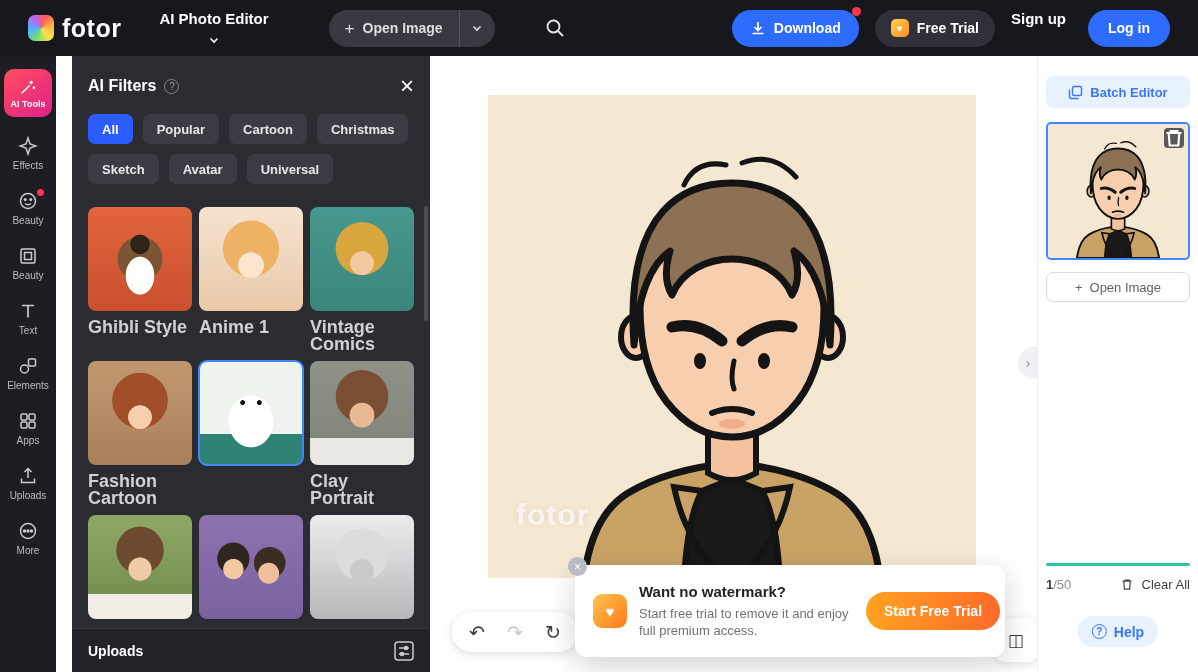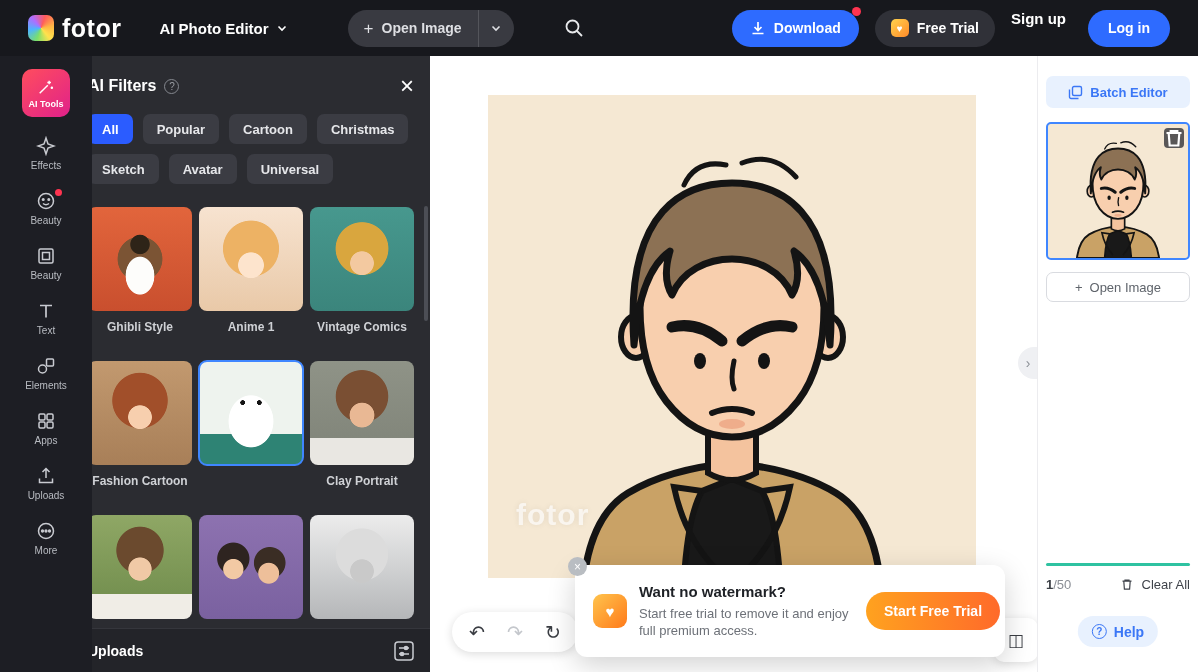--- a/index.html
+++ b/index.html
@@ -4,58 +4,58 @@
 <style>
   * { margin:0; padding:0; box-sizing:border-box; }
   html,body { width:1198px; height:672px; background:#0e0f12; font-family:"Liberation Sans", sans-serif; }
   .app { position:relative; width:1198px; height:672px; overflow:hidden; background:#fff; }
 
   
   .topbar { position:absolute; left:0; top:0; width:1198px; height:56px; background:#17181d; display:flex; align-items:center; padding:0 28px 0 28px; z-index:50; }
   .logo { display:flex; align-items:center; gap:8px; cursor:pointer; }
   .logo-icon { width:26px; height:26px; border-radius:7px; background:conic-gradient(from 20deg, #ff5c5c, #ffb545, #ffe24d, #7ae06c, #4db5ff, #b06cff, #ff5c5c); }
   .logo-text { color:#fff; font-size:25px; font-weight:800; letter-spacing:.5px; }
-  .app-menu { display:flex; align-items:center; gap:7px; margin-left:38px; color:#fff; font-size:15px; font-weight:700; cursor:pointer; }
+  .app-menu { display:flex; align-items:center; gap:7px; margin-left:38px; color:#fff; font-size:15px; font-weight:700; cursor:pointer;flex-direction:column; }
   .chev { width:12px; height:12px; }
   .open-image-top { display:flex; align-items:center; margin-left:60px; height:37px; background:#393a41; border-radius:20px; color:#dedfe3; cursor:pointer; }
   .oit-main { display:flex; align-items:center; gap:8px; padding:0 16px; font-size:14px; font-weight:700; }
   .plus { font-size:17px; font-weight:400; line-height:1; }
   .oit-chev { display:flex; align-items:center; justify-content:center; width:36px; height:37px; border-left:1px solid rgba(255,255,255,.14); }
   .search-btn { margin-left:48px; width:24px; height:24px; cursor:pointer; }
   .top-right { margin-left:auto; display:flex; align-items:flex-start; gap:16px; }
   .btn-download { position:relative; display:flex; align-items:center; gap:8px; height:37px; padding:0 18px; background:#2e6bff; border:none; border-radius:20px; color:#fff; font-size:14px; font-weight:700; font-family:inherit; cursor:pointer; }
   .btn-download .dot { position:absolute; right:-2px; top:-3px; width:9px; height:9px; border-radius:50%; background:#ff3450; }
   .btn-freetrial { display:flex; align-items:center; gap:8px; height:37px; padding:0 16px; background:#303138; border:none; border-radius:20px; color:#fff; font-size:14px; font-weight:600; font-family:inherit; cursor:pointer; }
   .ft-icon { width:18px; height:18px; border-radius:5px; background:linear-gradient(135deg,#ffd34d,#ff8a2a); display:flex; align-items:center; justify-content:center; color:#fff; font-size:10px; }
   .signup { color:#fff; font-size:15px; font-weight:700; cursor:pointer; }
   .btn-login { height:37px; padding:0 20px; background:#2e6bff; border:none; border-radius:20px; color:#fff; font-size:14px; font-weight:700; font-family:inherit; cursor:pointer; margin-left:6px; }
 
   
-  .rail { position:absolute; left:0; top:56px; width:92px; height:616px; background:#1d1e24; display:flex; flex-direction:column; align-items:center; padding-top:8px; z-index:40; }
+  .rail { position:absolute; left:0; top:56px; width:56px; height:616px; background:#1d1e24; display:flex; flex-direction:column; align-items:center; padding-top:8px; z-index:40; }
   .rail-item { width:64px; height:55px; display:flex; flex-direction:column; align-items:center; justify-content:center; gap:4px; color:#b9bcc2; font-size:10px; cursor:pointer; position:relative; }
   .rail-item svg { width:20px; height:20px; }
   .rail-item.aitools { height:58px; margin-bottom:4px; }
   .aitools-tile { width:48px; height:48px; border-radius:10px; background:linear-gradient(140deg,#ff4d5e,#e0218a); display:flex; flex-direction:column; align-items:center; justify-content:center; gap:3px; color:#fff; font-size:9px; font-weight:700; }
   .aitools-tile svg { width:18px; height:18px; }
   .badge-dot { position:absolute; top:8px; right:16px; width:7px; height:7px; border-radius:50%; background:#ff3450; }
 
   
   .panel { position:absolute; left:72px; top:56px; width:358px; height:616px; background:#2b2c31; z-index:30; overflow:hidden; }
   .panel-head { display:flex; align-items:center; padding:18px 16px 0 16px; }
   .panel-title { color:#fff; font-size:16px; font-weight:700; }
   .help-q { width:15px; height:15px; margin-left:8px; border:1px solid #85888f; border-radius:50%; color:#9a9da3; font-size:10px; display:flex; align-items:center; justify-content:center; cursor:pointer; }
   .panel-close { margin-left:auto; color:#fff; font-size:24px; line-height:1; cursor:pointer; background:none; border:none; font-family:inherit; }
   .tabs { display:flex; flex-wrap:wrap; gap:10px; padding:16px 16px 0 16px; }
   .tab { height:30px; padding:0 14px; display:flex; align-items:center; background:#3b3c43; border:none; border-radius:7px; color:#e6e7ea; font-size:13px; font-weight:600; font-family:inherit; cursor:pointer; }
   .tab.active { background:#2b5cff; color:#fff; }
   .fgrid { position:absolute; left:16px; top:151px; width:326px; display:grid; grid-template-columns:repeat(3,104px); column-gap:7px; row-gap:8px; }
   .cell { width:104px; cursor:pointer; }
   .thumb { width:104px; height:104px; border-radius:8px; }
   .cell.selected .thumb { outline:2px solid #3f86ff; outline-offset:-1px; }
-  .flabel { margin-top:8px; min-height:34px; text-align:center; font-size:12px; line-height:17px; color:#cfd1d5; font-weight:600; }
+  .flabel { margin-top:8px; min-height:34px; text-align:left; font-size:18px; line-height:17px; color:#cfd1d5; font-weight:600; }
   .cell.selected .flabel { color:#fff; font-weight:700; }
   .t1 { background: radial-gradient(circle at 50% 36%, #2e2418 0 11%, transparent 12%), radial-gradient(ellipse at 50% 66%, #fdfdfb 0 19%, transparent 20%), radial-gradient(circle at 50% 50%, #7b5434 0 30%, transparent 31%), linear-gradient(#e2653c,#c94f2e); }
   .t2 { background: radial-gradient(circle at 50% 56%, #fde4cd 0 16%, transparent 17%), radial-gradient(circle at 50% 40%, #edb264 0 34%, transparent 35%), linear-gradient(#f7e3d0,#e9c9a8); }
   .t3 { background: radial-gradient(circle at 50% 54%, #f3c9a0 0 15%, transparent 16%), radial-gradient(circle at 50% 40%, #d9a63e 0 32%, transparent 33%), linear-gradient(#47988e,#3b857c); }
   .t4 { background: radial-gradient(circle at 50% 54%, #f7cfae 0 15%, transparent 16%), radial-gradient(circle at 50% 38%, #a14f2a 0 33%, transparent 34%), linear-gradient(#c2996f,#a87f58); }
   .t5 { background: radial-gradient(circle at 42% 40%, #141414 0 2.5%, transparent 3%), radial-gradient(circle at 58% 40%, #141414 0 2.5%, transparent 3%), radial-gradient(ellipse at 50% 58%, #ffffff 0 30%, transparent 31%), linear-gradient(180deg,#eef3ee 70%, #2e8374 70%); }
   .t6 { background: linear-gradient(transparent 74%, #e9e7e2 74%), radial-gradient(circle at 50% 52%, #e9b894 0 16%, transparent 17%), radial-gradient(circle at 50% 34%, #7a4f33 0 30%, transparent 31%), linear-gradient(#8f9387,#7e8277); }
   .t7 { background: linear-gradient(transparent 76%, #f0ede6 76%), radial-gradient(circle at 50% 52%, #f0c9a6 0 15%, transparent 16%), radial-gradient(circle at 50% 34%, #6b4a2e 0 27%, transparent 28%), linear-gradient(#8fa765,#6d8a4a); }
   .t8 { background: radial-gradient(circle at 33% 52%, #f2c9a4 0 11%, transparent 12%), radial-gradient(circle at 67% 56%, #eebf9a 0 11%, transparent 12%), radial-gradient(circle at 33% 42%, #2e2420 0 17%, transparent 18%), radial-gradient(circle at 68% 46%, #3a2d24 0 17%, transparent 18%), linear-gradient(#8d72b0,#7a61a0); }
   .t9 { background: radial-gradient(circle at 50% 54%, #c9c9c9 0 15%, transparent 16%), radial-gradient(circle at 50% 38%, #dcdcdc 0 31%, transparent 32%), linear-gradient(#ececec,#b5b7b9); }

